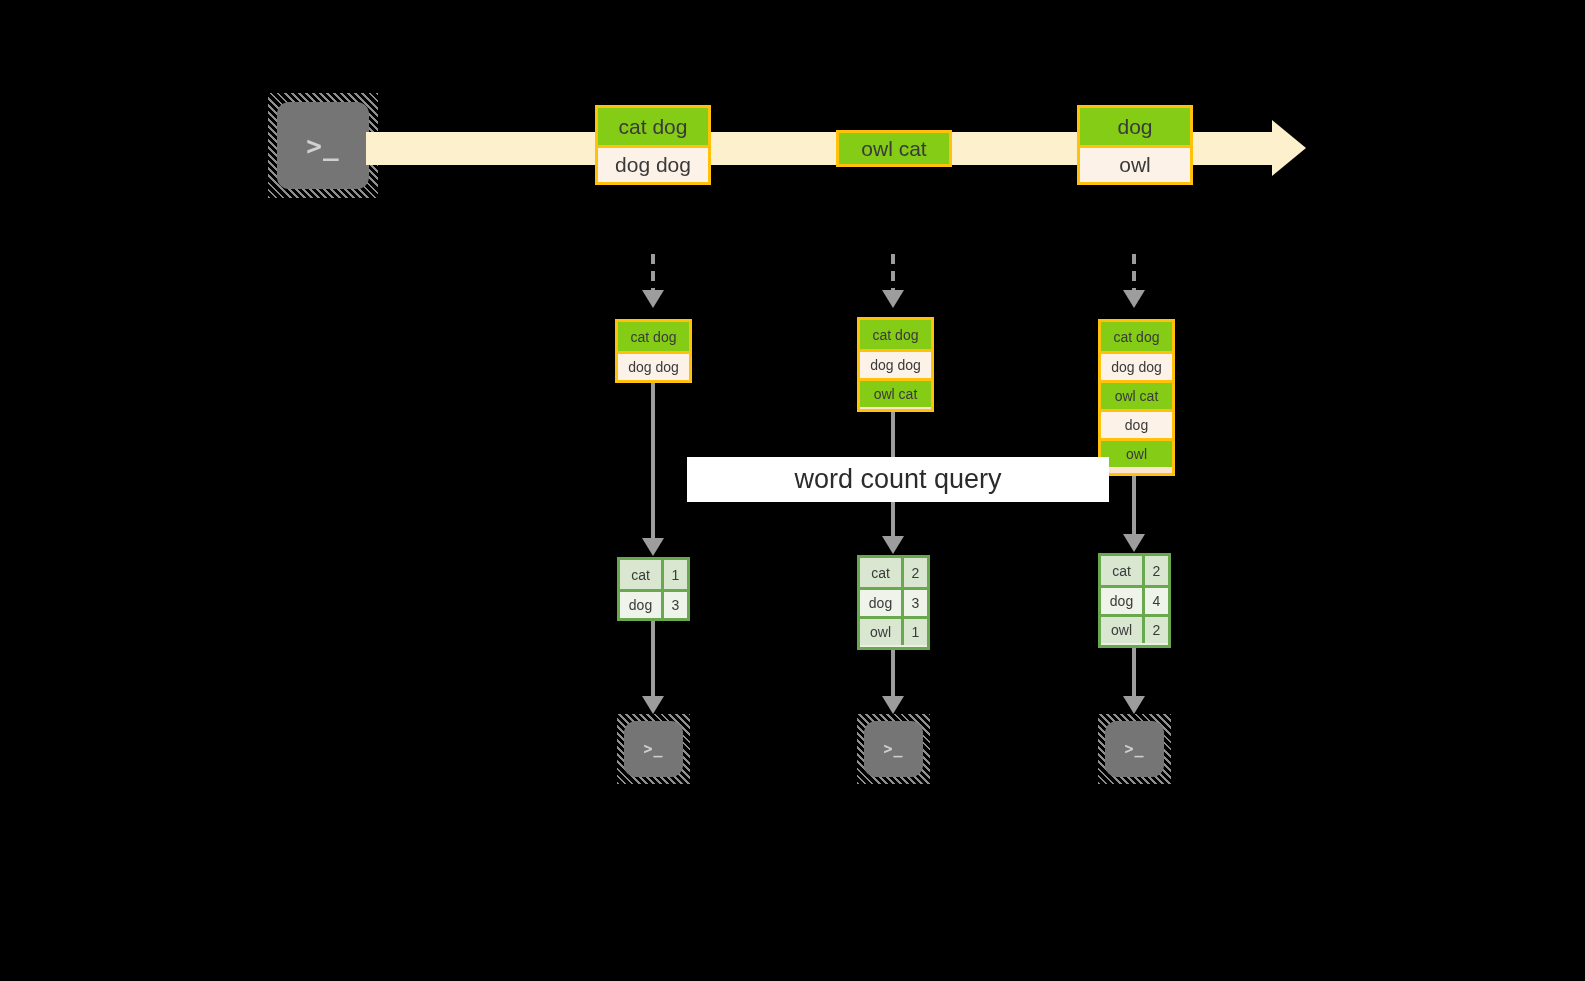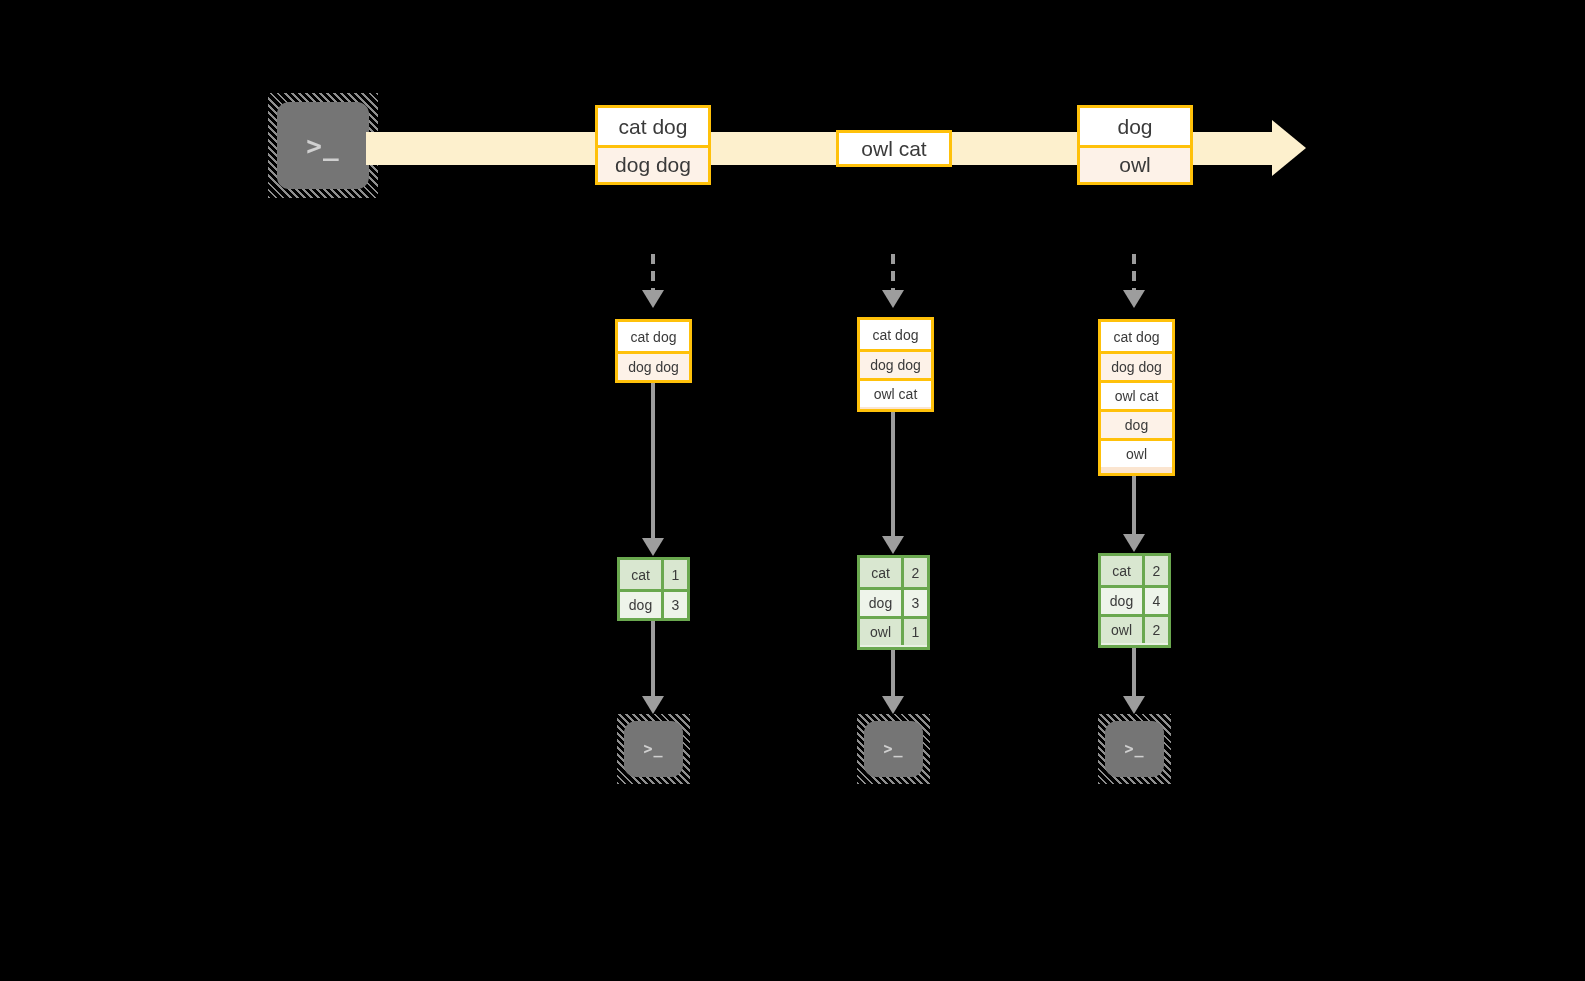--- a/index.html
+++ b/index.html
@@ -73,21 +73,21 @@
     z-index: 5;
   }
   .rec-row {
     box-sizing: border-box;
     display: flex;
     align-items: center;
     justify-content: center;
     color: #3a3a3a;
     white-space: nowrap;
   }
-  .rec-row.alt-a { background: #ffffff; }
+  .rec-row.alt-a { background: #84cc16; }
   .rec-row.alt-b { background: #fdf2e8; }
   .rec-row + .rec-row { border-top: 3px solid #ffc10a; }
 
   
   .res {
     position: absolute;
     box-sizing: border-box;
     border: 3px solid #6aa84f;
     background: #e9f1e3;
     display: flex;
@@ -269,14 +269,15 @@
   </div>
 
   <div class="arrow-line" style="left:1132px; top:648px; height:48px;"></div>
   <div class="arrow-head" style="left:1123px; top:696px;"></div>
 
   <div class="term" style="left:1098px; top:714px; width:73px; height:70px;">
     <div class="term-inner" style="left:7px; top:7px; right:7px; bottom:7px;"></div>
     <span class="term-glyph" style="font-size:15px;">&gt;_</span>
   </div>
 
+  <div class="query-label" style="left:687px; top:457px; width:422px; height:45px; font-size:27px;">word count query</div>
 
 </div>
 
 </body></html>

